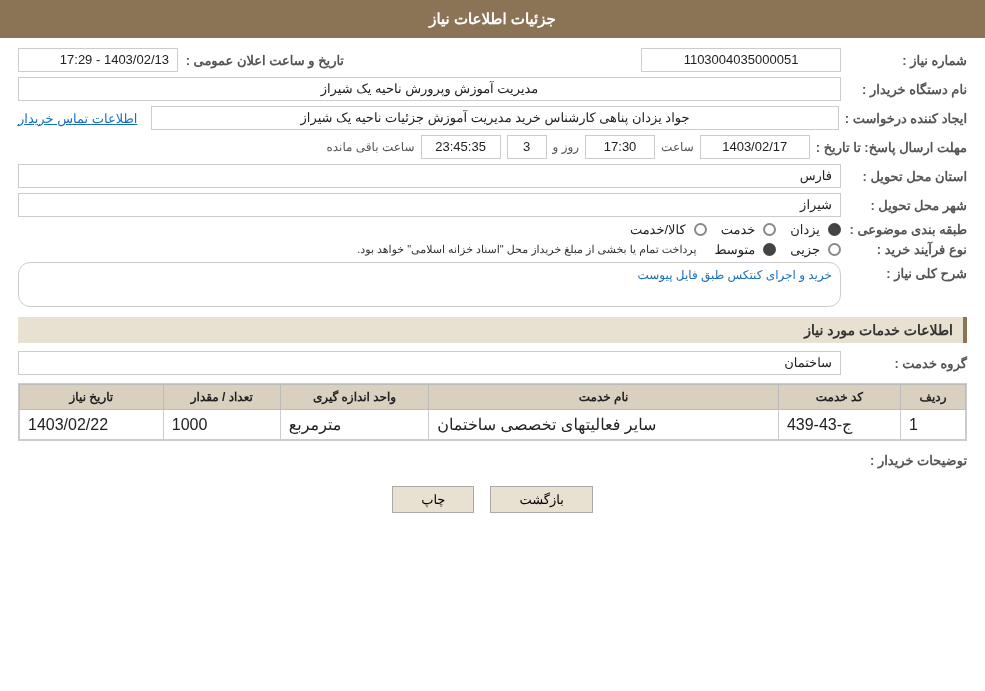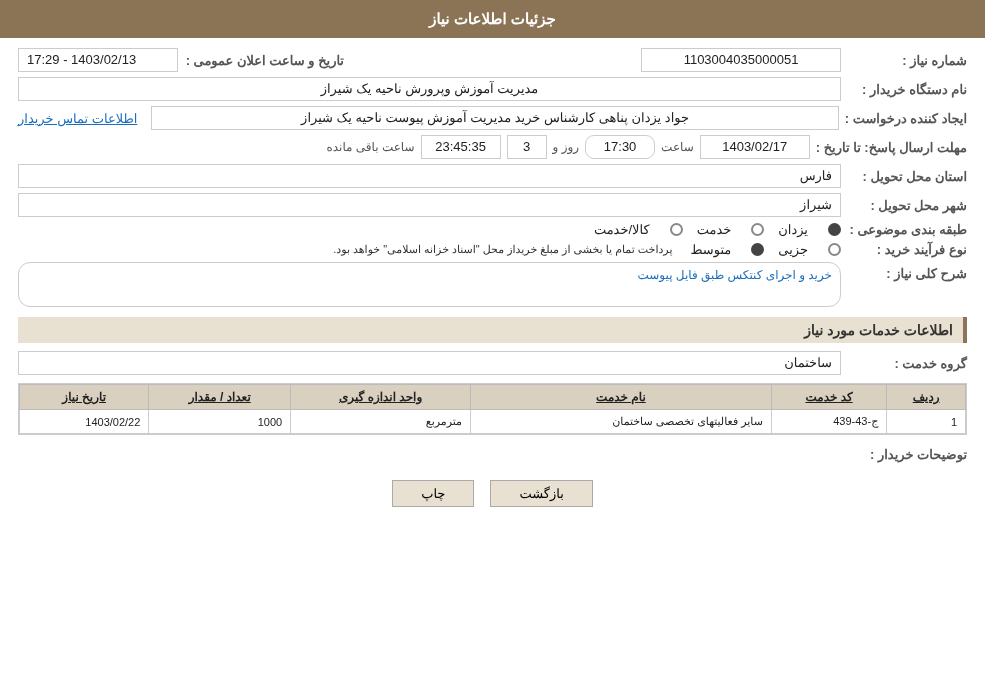--- a/index.html
+++ b/index.html
@@ -71,21 +71,21 @@
       text-decoration: underline;
     }
     .radio-group {
       display: flex;
       align-items: center;
       gap: 14px;
     }
     .radio-item {
       display: flex;
       align-items: center;
-      gap: 20px;
+      gap: 8px;
     }
     .radio-circle {
       width: 13px;
       height: 13px;
       border-radius: 50%;
       border: 2px solid #888;
       background: #fff;
       display: inline-block;
     }
     .radio-circle.selected {
@@ -100,27 +100,26 @@
       width: 100%;
       border-collapse: collapse;
     }
     th {
       background: #d9d0c0;
       border: 1px solid #bbb;
       padding: 5px 8px;
       text-align: center;
       font-weight: bold;
       font-size: 12px;
-      text-decoration: underline;
     }
     td {
       border: 1px solid #ccc;
       padding: 5px 8px;
-      text-align: right;
-      font-size: 11px;
+      text-align: left;
+      font-size: 16px;
     }
     .description-box {
       border: 1px solid #ccc;
       background: #fff;
       padding: 8px;
       min-height: 60px;
       text-align: right;
       direction: rtl;
       font-size: 12px;
       line-height: 1.6;
@@ -174,39 +173,39 @@
     <span>جزئیات اطلاعات نیاز</span>
   </div>
 
   <div class="content">
 
     <div class="row row-gap">
       <span class="label">شماره نیاز :</span>
       <div class="value-box-narrow" style="min-width:200px;text-align:center;">1103004035000051</div>
       <span style="flex:1;"></span>
       <span class="label" style="min-width:160px;">تاریخ و ساعت اعلان عمومی :</span>
-      <div class="value-box-narrow" style="min-width:160px;text-align:left;">1403/02/13 - 17:29</div>
+      <div class="value-box-narrow" style="min-width:160px;text-align:right;">1403/02/13 - 17:29</div>
     </div>
 
     <div class="row row-gap">
       <span class="label">نام دستگاه خریدار :</span>
       <div class="value-box" style="text-align:center;">مدیریت آموزش وپرورش ناحیه یک شیراز</div>
     </div>
 
     <div class="row row-gap">
       <span class="label">ایجاد کننده درخواست :</span>
-      <div class="value-box" style="text-align:center;">جواد یزدان پناهی کارشناس خرید مدیریت آموزش پیوست ناحیه یک شیراز</div>
+      <div class="value-box" style="text-align:center;">جواد یزدان پناهی کارشناس خرید مدیریت آموزش جزئیات ناحیه یک شیراز</div>
       <span class="link-blue" style="white-space:nowrap;margin-right:8px;">اطلاعات تماس خریدار</span>
     </div>
 
     <div class="row row-gap">
       <span class="label" style="min-width:140px;">مهلت ارسال پاسخ: تا تاریخ :</span>
       <div class="value-box-narrow" style="min-width:110px;text-align:center;">1403/02/17</div>
       <span class="small-label">ساعت</span>
-      <div class="value-box-narrow" style="min-width:70px;text-align:center;border-radius:9px;">17:30</div>
+      <div class="value-box-narrow" style="min-width:70px;text-align:center;">17:30</div>
       <span class="small-label">روز و</span>
       <div class="value-box-narrow" style="min-width:40px;text-align:center;">3</div>
       <div class="value-box-narrow" style="min-width:80px;text-align:center;">23:45:35</div>
       <span class="small-label">ساعت باقی مانده</span>
     </div>
 
     <div class="row row-gap">
       <span class="label">استان محل تحویل :</span>
       <div class="value-box">فارس</div>
     </div>

